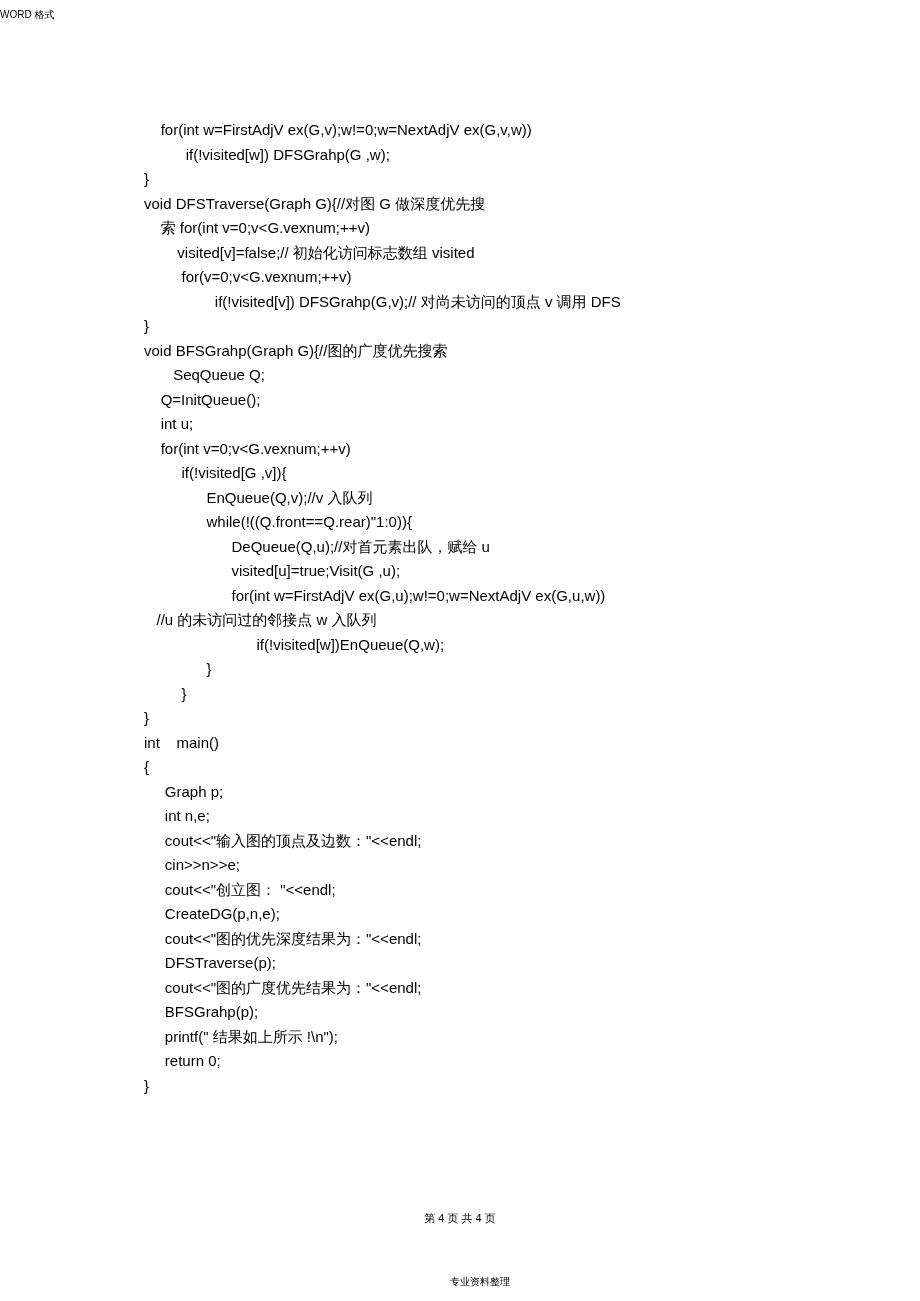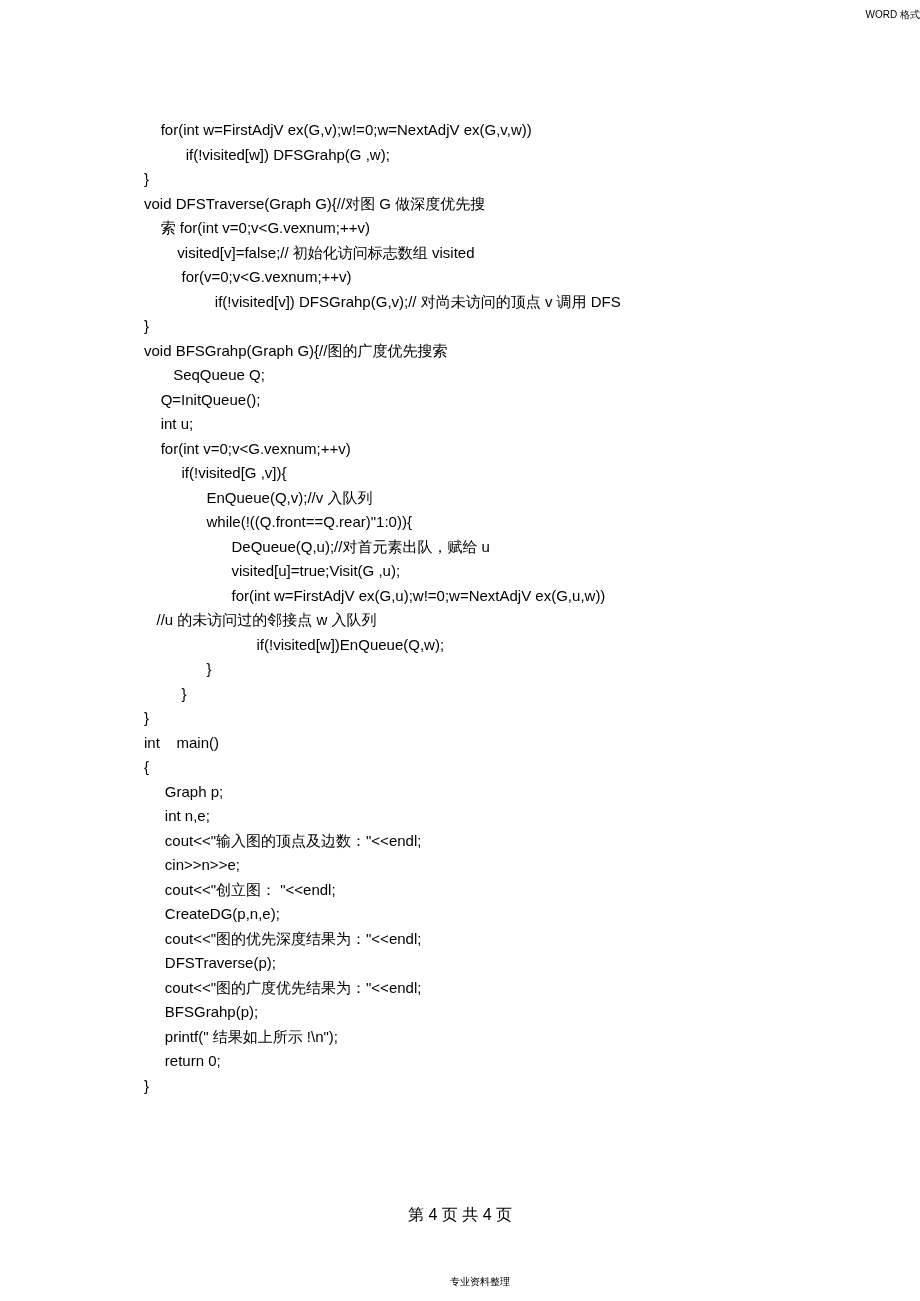--- a/index.html
+++ b/index.html
@@ -12,42 +12,42 @@
       font-family: "SimSun", "Microsoft YaHei", Arial, sans-serif;
       width: 920px;
       height: 1301px;
       position: relative;
     }
     .header {
       position: absolute;
       top: 8px;
       left: 0;
       right: 0;
-      text-align: right;
+      text-align: left;
       font-size: 10px;
       color: #000;
     }
     .content {
       position: absolute;
       top: 118px;
       left: 144px;
       right: 95px;
       font-size: 15px;
       line-height: 24.5px;
       color: #000;
       font-family: Arial, "SimSun", sans-serif;
       white-space: pre;
     }
     .page-number {
       position: absolute;
       bottom: 75px;
       left: 0;
       right: 0;
       text-align: center;
-      font-size: 16px;
+      font-size: 11px;
       color: #000;
     }
     .footer {
       position: absolute;
       bottom: 12px;
       left: 0;
       right: 0;
       text-align: center;
       font-size: 10px;
       color: #000;

